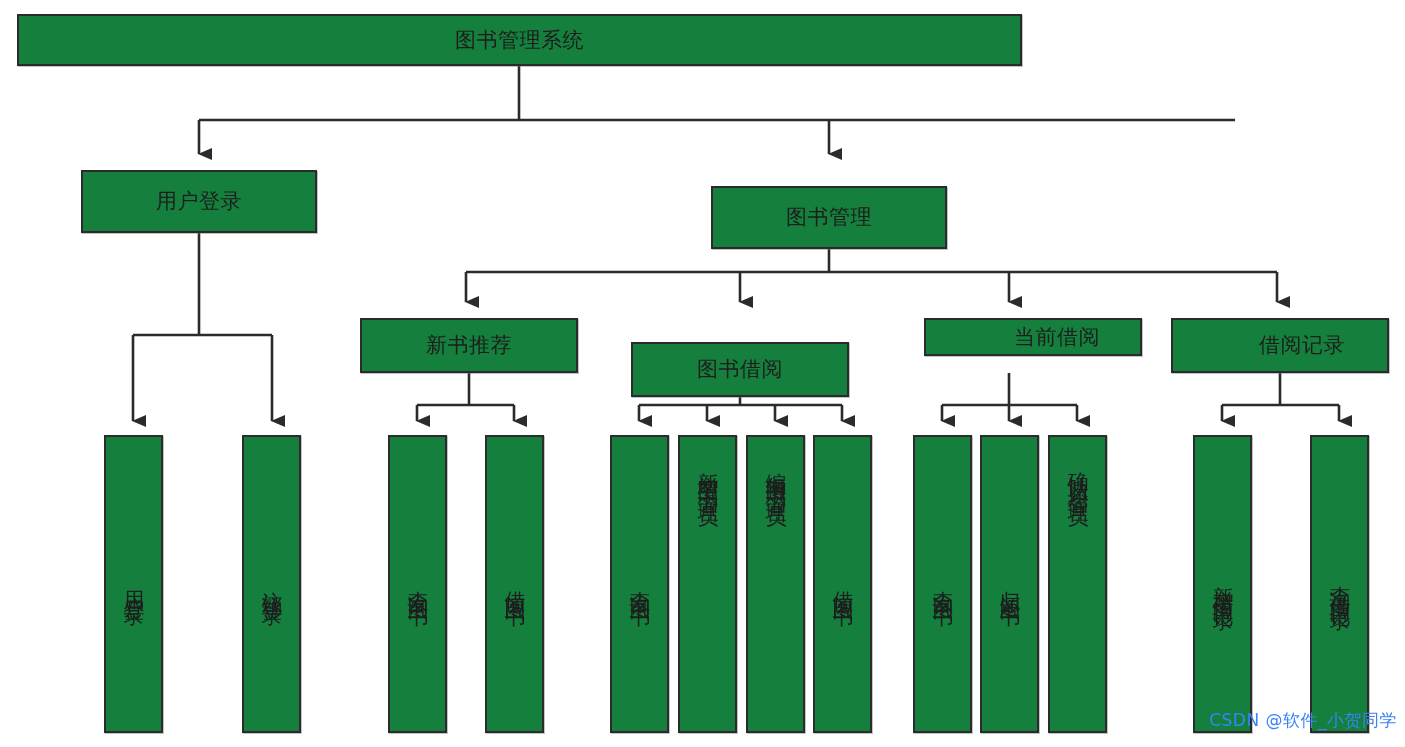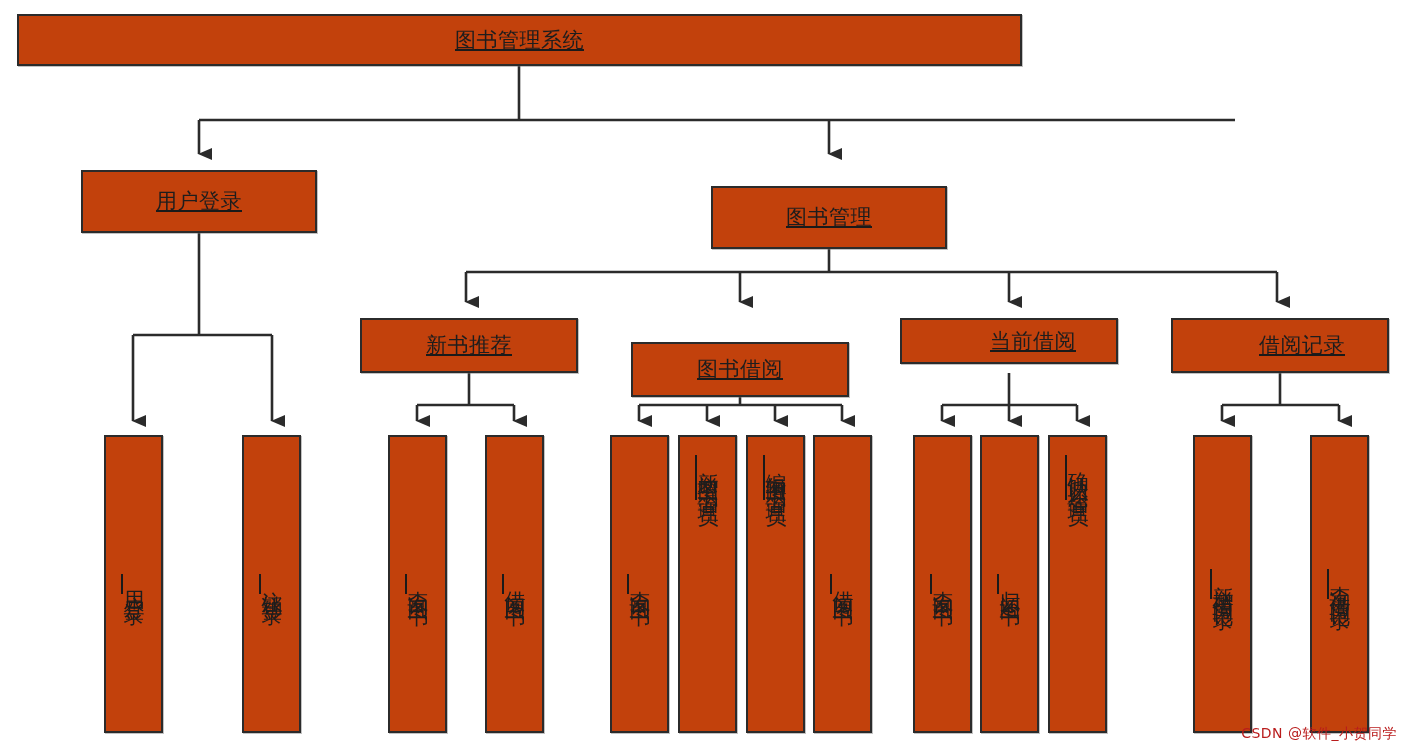--- a/index.html
+++ b/index.html
@@ -18,26 +18,25 @@
   svg#wires{
     position:absolute;
     left:0;top:0;
     width:1405px;height:747px;
     pointer-events:none;
   }
   .node{
     position:absolute;
     box-sizing:border-box;
     border:2px solid #2b2b2b;
-    background:#c2410c;
+    background:#15803d;
     display:flex;
     align-items:center;
     justify-content:center;
     box-shadow:1px 1px 0 rgba(120,120,120,.45);
-    text-decoration:underline;
   }
   .node .label{
     font-size:21px;
     line-height:1.15;
     letter-spacing:.5px;
     color:#1d1d1d;
     white-space:nowrap;
   }
   .node.vertical{
     align-items:flex-start;
@@ -53,23 +52,23 @@
     line-height:1;
     white-space:nowrap;
   }
   .node.vertical.center{
     align-items:center;
     padding-top:0;
   }
   #watermark{
     position:absolute;
     right:8px;
-    bottom:4px;
-    font-size:14px;
-    color:#b91c1c;
+    bottom:15px;
+    font-size:17px;
+    color:#3b82f6;
     letter-spacing:.5px;
     white-space:nowrap;
   }
 </style>
 </head>
 <body>
 
 <div id="canvas">
 
   <svg id="wires" viewBox="0 0 1405 747" xmlns="http://www.w3.org/2000/svg">
@@ -135,21 +134,21 @@
   </div>
 
   <div class="node" style="left:360px;top:318px;width:218px;height:55px;">
     <span class="label">新书推荐</span>
   </div>
 
   <div class="node" style="left:631px;top:318px;width:218px;height:55px;margin-top:24px;">
     <span class="label">图书借阅</span>
   </div>
 
-  <div class="node" style="left:900px;top:318px;width:218px;height:46px;padding-left:48px;">
+  <div class="node" style="left:924px;top:318px;width:218px;height:38px;padding-left:48px;">
     <span class="label">当前借阅</span>
   </div>
 
   <div class="node" style="left:1171px;top:318px;width:218px;height:55px;padding-left:44px;">
     <span class="label">借阅记录</span>
   </div>
 
   <div class="node vertical center" style="left:104px;top:435px;width:59px;height:298px;">
     <span class="label">用户登录</span>
   </div>

